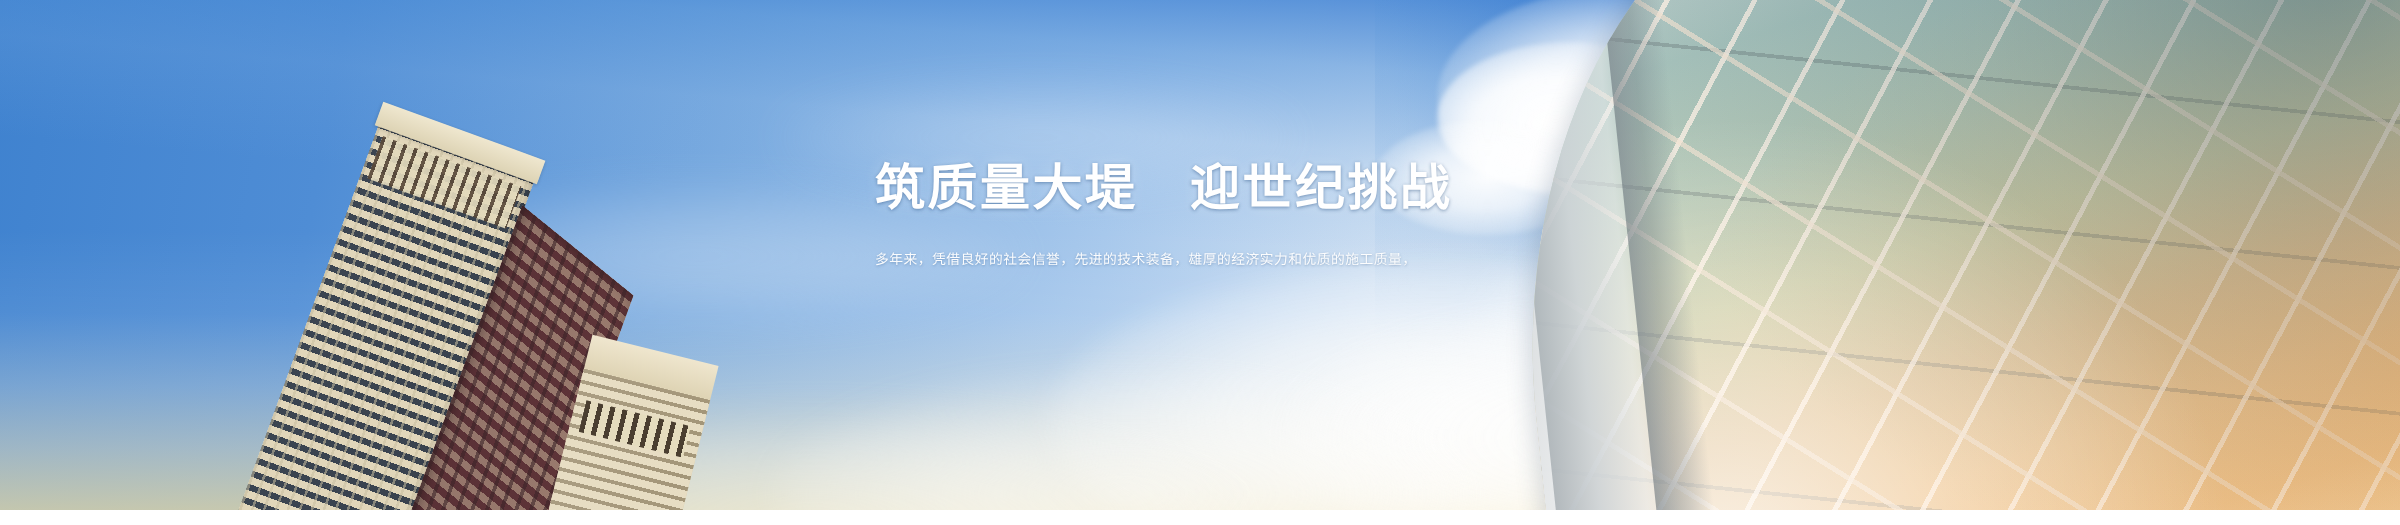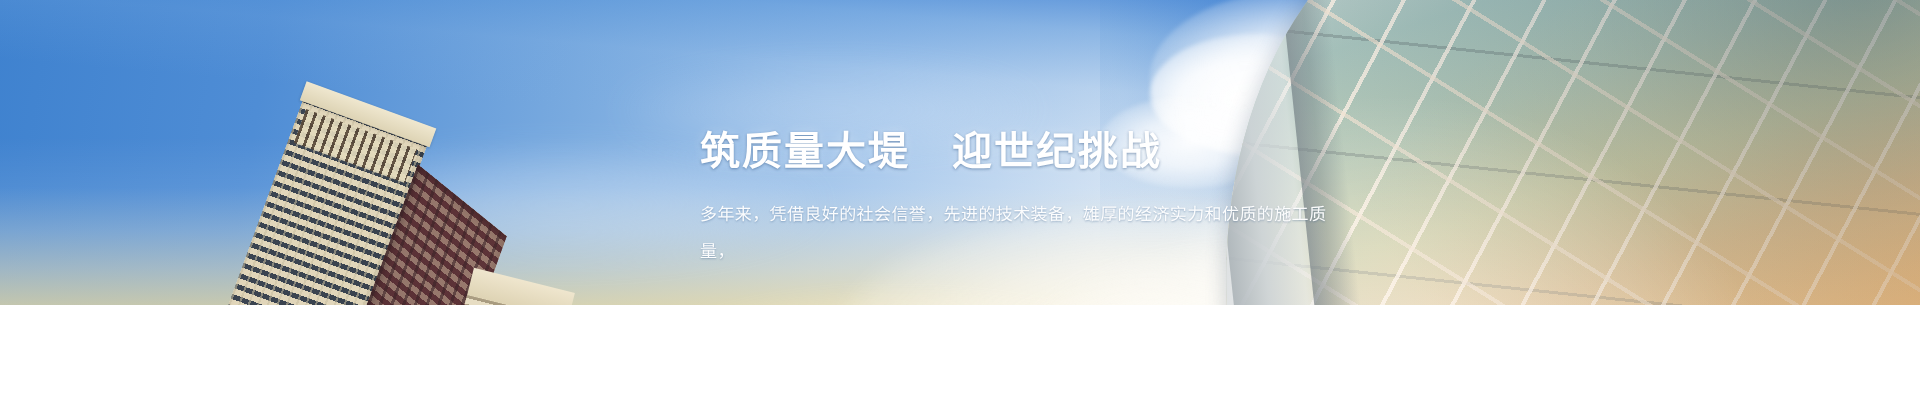--- a/index.html
+++ b/index.html
@@ -5,21 +5,21 @@
 <style>
   html, body {
     margin: 0;
     padding: 0;
     background: #ffffff;
   }
 
   .banner {
     position: relative;
     width: 1920px;
-    height: 305px;
+    height: 408px;
     overflow: hidden;
     font-family: "Liberation Sans", "DejaVu Sans", sans-serif;
     background: #3f84d2;
   }
 
   
   .sky-base {
     position: absolute;
     inset: 0;
     background:
@@ -342,21 +342,21 @@
     font-weight: bold;
     letter-spacing: 2px;
     color: #ffffff;
     text-shadow:
       0 1px 3px rgba(20,60,110,0.45),
       0 0 12px rgba(255,255,255,0.25);
     white-space: pre;
   }
   .subcopy {
     margin: 22px 0 0 0;
-    font-size: 17px;
+    font-size: 11px;
     line-height: 2.15;
     letter-spacing: 0.4px;
     color: rgba(255,255,255,0.96);
     text-shadow: 0 1px 2px rgba(30,70,120,0.35);
   }
   .subcopy p { margin: 0; }
 </style>
 </head>
 <body>
 

